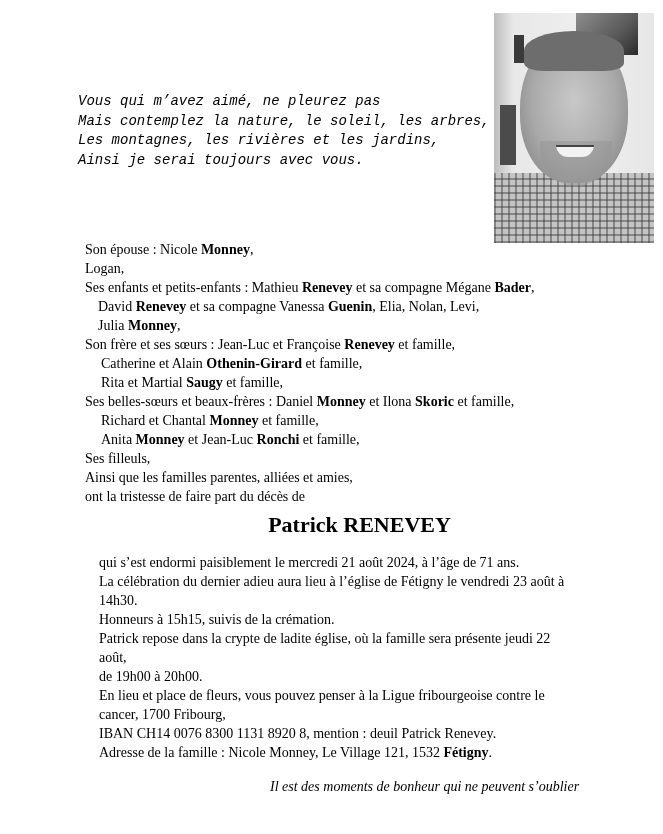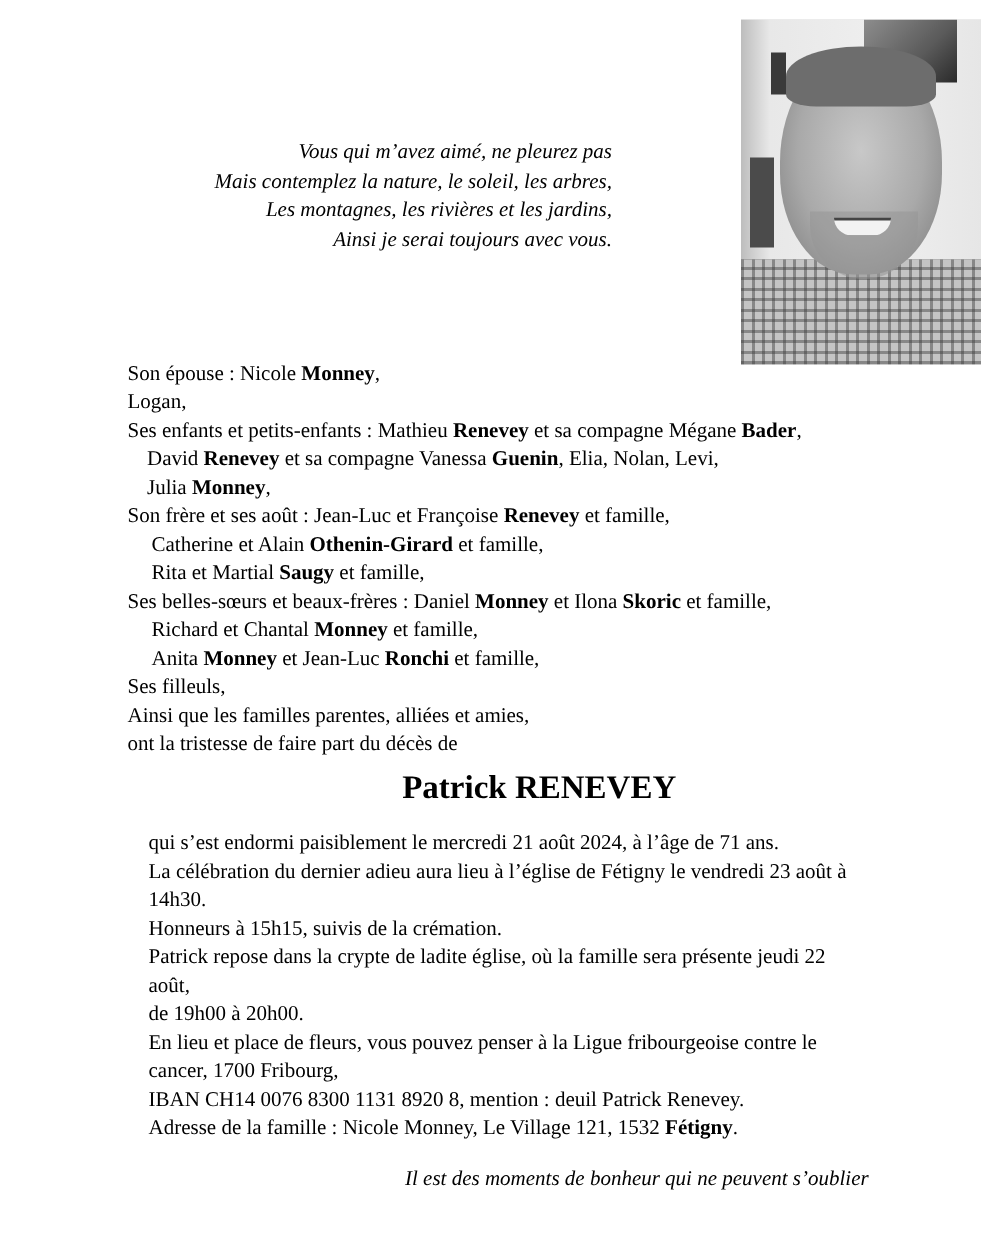--- a/index.html
+++ b/index.html
@@ -1,19 +1,19 @@
 <!DOCTYPE html>
 <html><head>
 <meta charset="utf-8">
 <style>
   html, body { margin:0; padding:0; background:#ffffff; }
   body { width:663px; height:834px; position:relative; overflow:hidden;
          font-family:"Liberation Serif", serif; color:#000; }
-  .poem { position:absolute; left:90px; top:92px; width:318px; text-align:right;
-          font-style:italic; font-size:14px; line-height:19.5px; }
+  .poem { position:absolute; left:78px; top:92px; width:318px; text-align:left;
+          font-style:italic; font-size:14px; line-height:19.5px;font-family:Liberation Mono, monospace; }
   .poem div { white-space:nowrap; }
   .photo { position:absolute; left:494px; top:13px; width:160px; height:230px;
            background:linear-gradient(180deg,#d9d9d9 0%,#cfcfcf 40%,#9a9a9a 75%,#8a8a8a 100%);
            overflow:hidden; }
   .photo .wall { position:absolute; left:0; top:0; width:160px; height:230px;
            background:linear-gradient(90deg,#bdbdbd 0%,#e8e8e8 12%,#efefef 60%,#e6e6e6 100%); }
   .photo .frame1 { position:absolute; left:82px; top:0; width:62px; height:42px;
            background:linear-gradient(135deg,#8d8d8d,#5a5a5a 60%,#2a2a2a); }
   .photo .frame2 { position:absolute; left:20px; top:22px; width:10px; height:28px; background:#3a3a3a; }
   .photo .door { position:absolute; left:6px; top:92px; width:16px; height:60px; background:#4b4b4b; }
@@ -62,21 +62,21 @@
   <div class="beard"></div>
   <div class="smile"></div>
 </div>
 
 <div class="body-text">
   <div class="ln"><span>Son épouse : Nicole </span><b>Monney</b><span>,</span></div>
   <div class="ln"><span>Logan,</span></div>
   <div class="ln"><span>Ses enfants et petits-enfants : Mathieu </span><b>Renevey</b><span> et sa compagne Mégane </span><b>Bader</b><span>,</span></div>
   <div class="ln ind1"><span>David </span><b>Renevey</b><span> et sa compagne Vanessa </span><b>Guenin</b><span>, Elia, Nolan, Levi,</span></div>
   <div class="ln ind1"><span>Julia </span><b>Monney</b><span>,</span></div>
-  <div class="ln"><span>Son frère et ses août : Jean-Luc et Françoise </span><b>Renevey</b><span> et famille,</span></div>
+  <div class="ln"><span>Son frère et ses sœurs : Jean-Luc et Françoise </span><b>Renevey</b><span> et famille,</span></div>
   <div class="ln ind2"><span>Catherine et Alain </span><b>Othenin-Girard</b><span> et famille,</span></div>
   <div class="ln ind2"><span>Rita et Martial </span><b>Saugy</b><span> et famille,</span></div>
   <div class="ln"><span>Ses belles-sœurs et beaux-frères : Daniel </span><b>Monney</b><span> et Ilona </span><b>Skoric</b><span> et famille,</span></div>
   <div class="ln ind2"><span>Richard et Chantal </span><b>Monney</b><span> et famille,</span></div>
   <div class="ln ind2"><span>Anita </span><b>Monney</b><span> et Jean-Luc </span><b>Ronchi</b><span> et famille,</span></div>
   <div class="ln"><span>Ses filleuls,</span></div>
   <div class="ln"><span>Ainsi que les familles parentes, alliées et amies,</span></div>
   <div class="ln"><span>ont la tristesse de faire part du décès de</span></div>
 </div>
 

